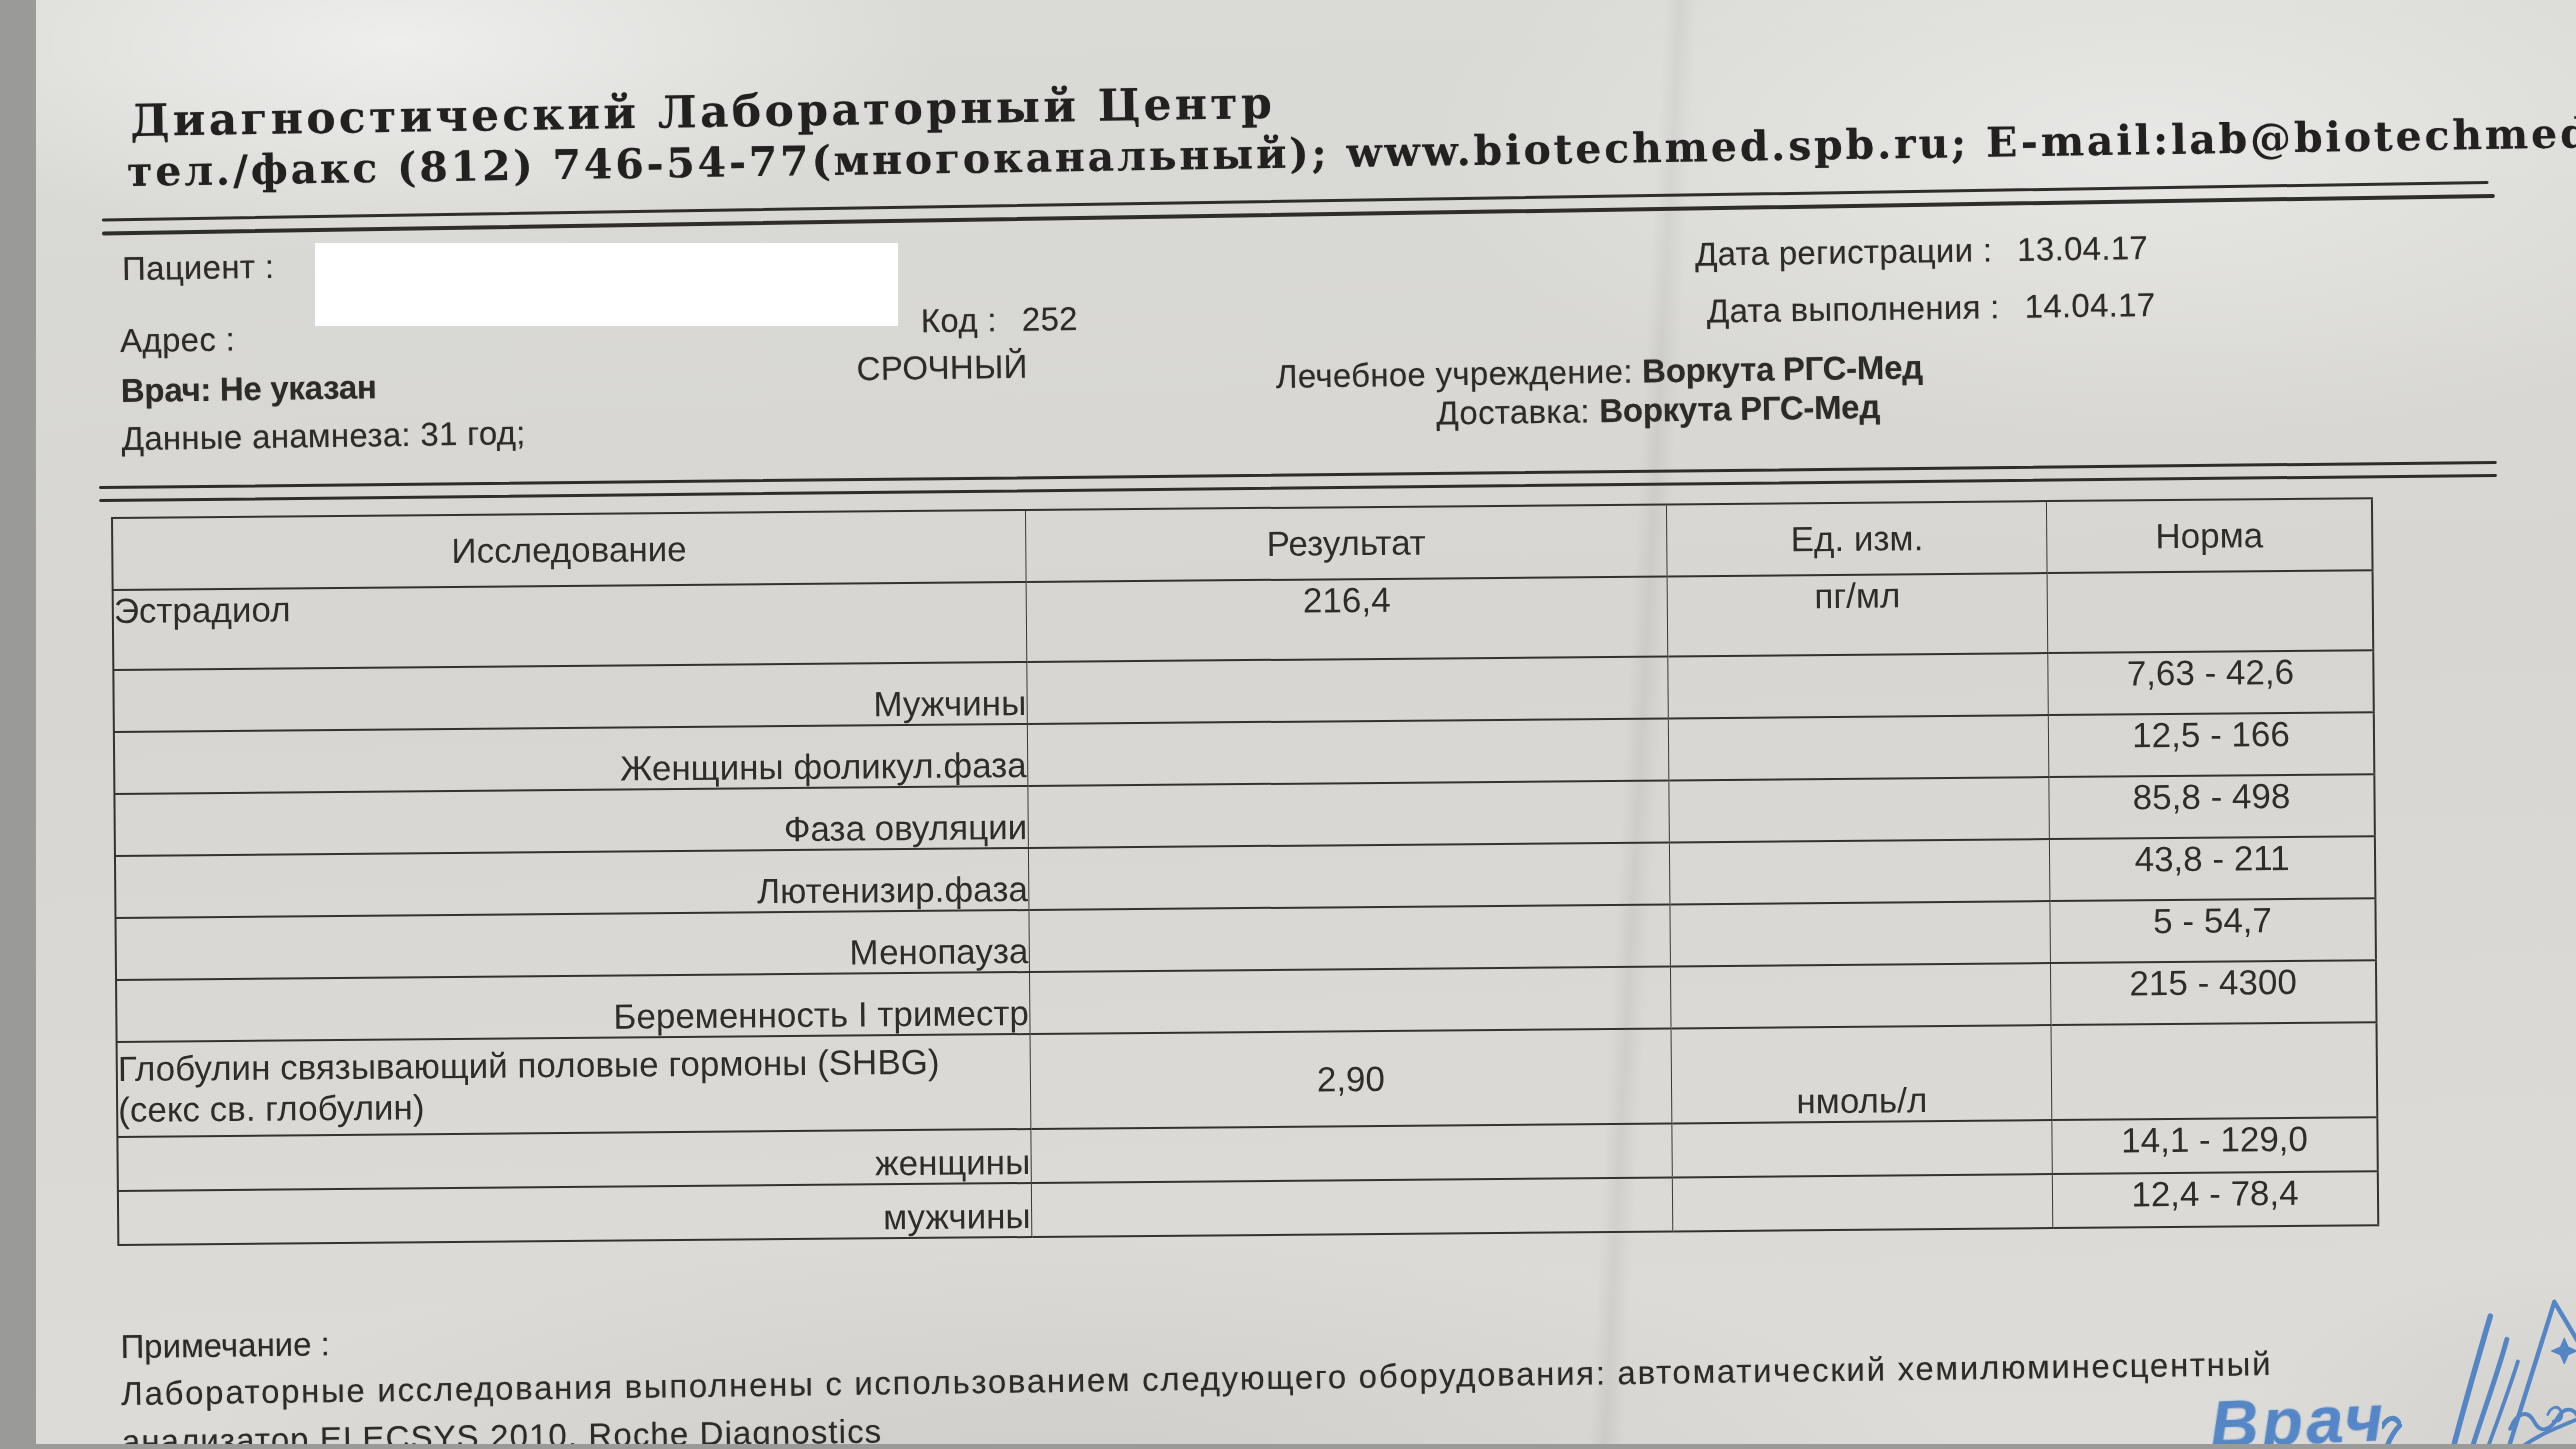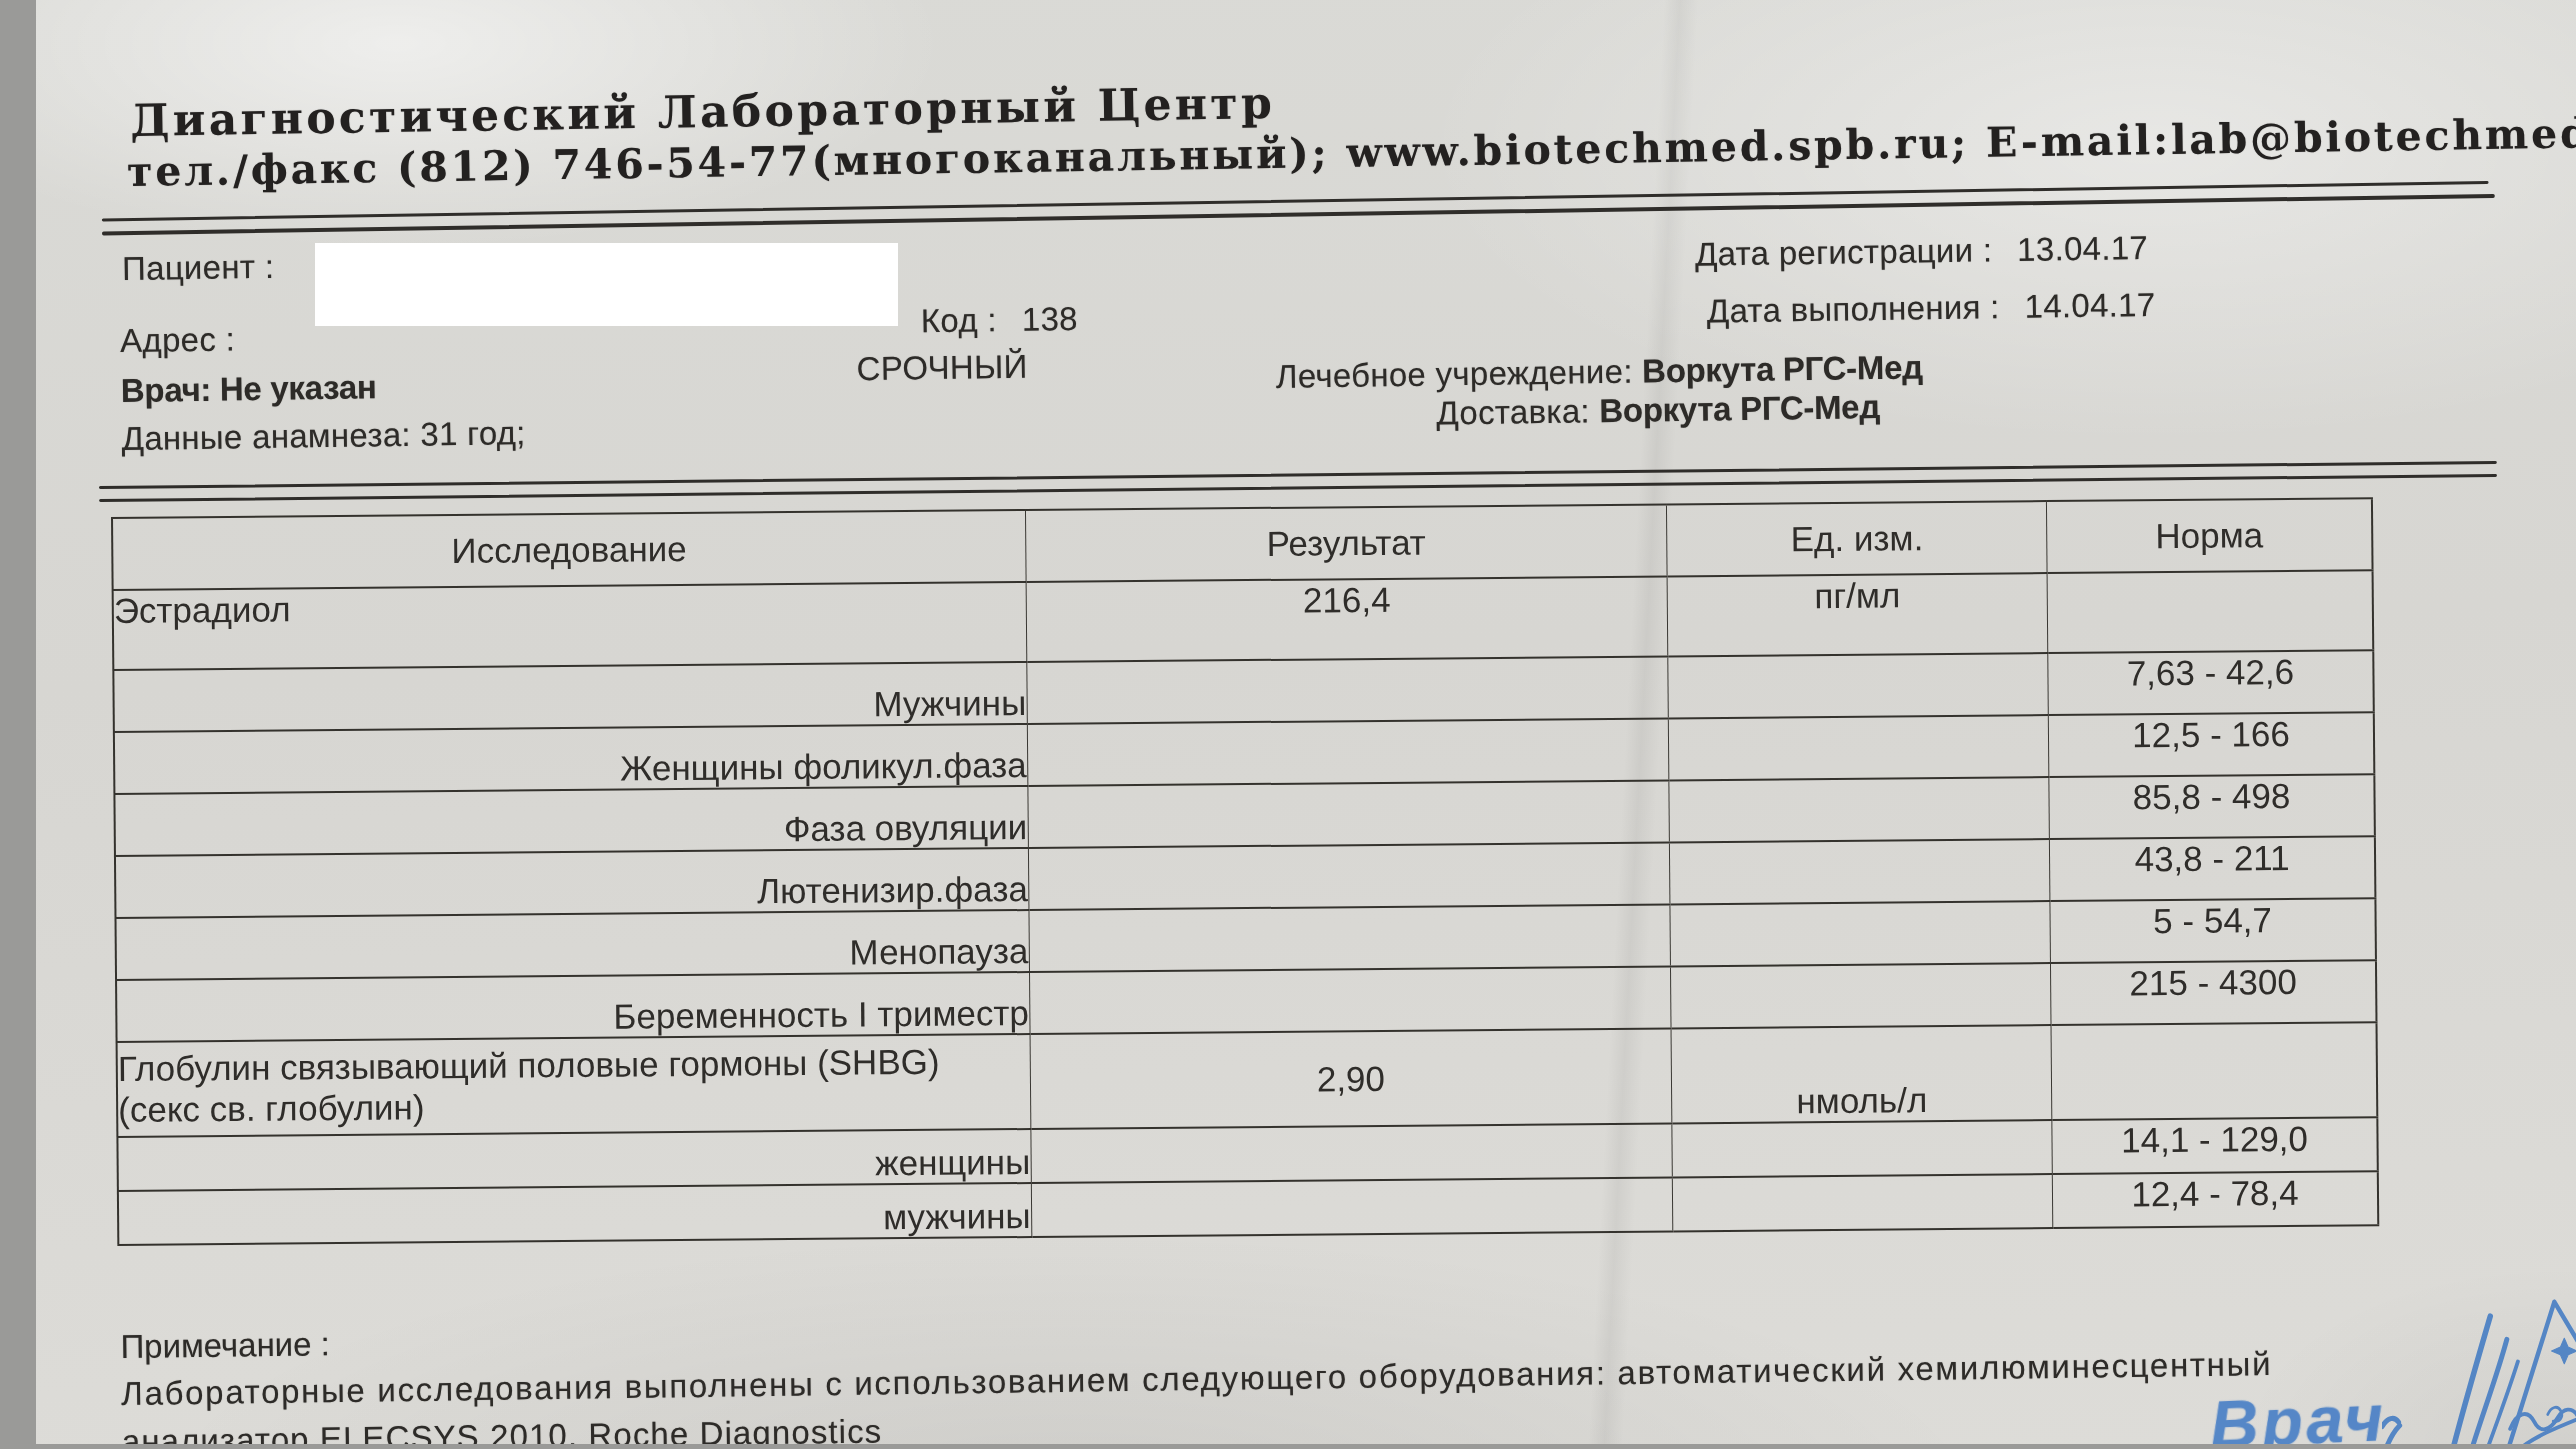--- a/index.html
+++ b/index.html
@@ -86,21 +86,21 @@
       <div class="t fs" style="left:87px;top:250px;">Пациент :</div>
       <div class="t fs" style="left:1660px;top:259px;">
         <span>Дата  регистрации :</span>
         <span class="lbl-gap"></span>
         <span>13.04.17</span>
       </div>
       <div class="t fs" style="left:84px;top:322px;">Адрес :</div>
       <div class="t fs" style="left:885px;top:314px;">
         <span>Код :</span>
         <span class="lbl-gap"></span>
-        <span>138</span>
+        <span>252</span>
       </div>
       <div class="t fs" style="left:1671px;top:316px;">
         <span>Дата выполнения :</span>
         <span class="lbl-gap"></span>
         <span>14.04.17</span>
       </div>
       <div class="t fs b" style="left:84px;top:372px;">Врач: Не указан</div>
       <div class="t fs" style="left:820px;top:361px;">СРОЧНЫЙ</div>
       <div class="t fs" style="left:1239px;top:375px;">
         <span>Лечебное учреждение:</span>

